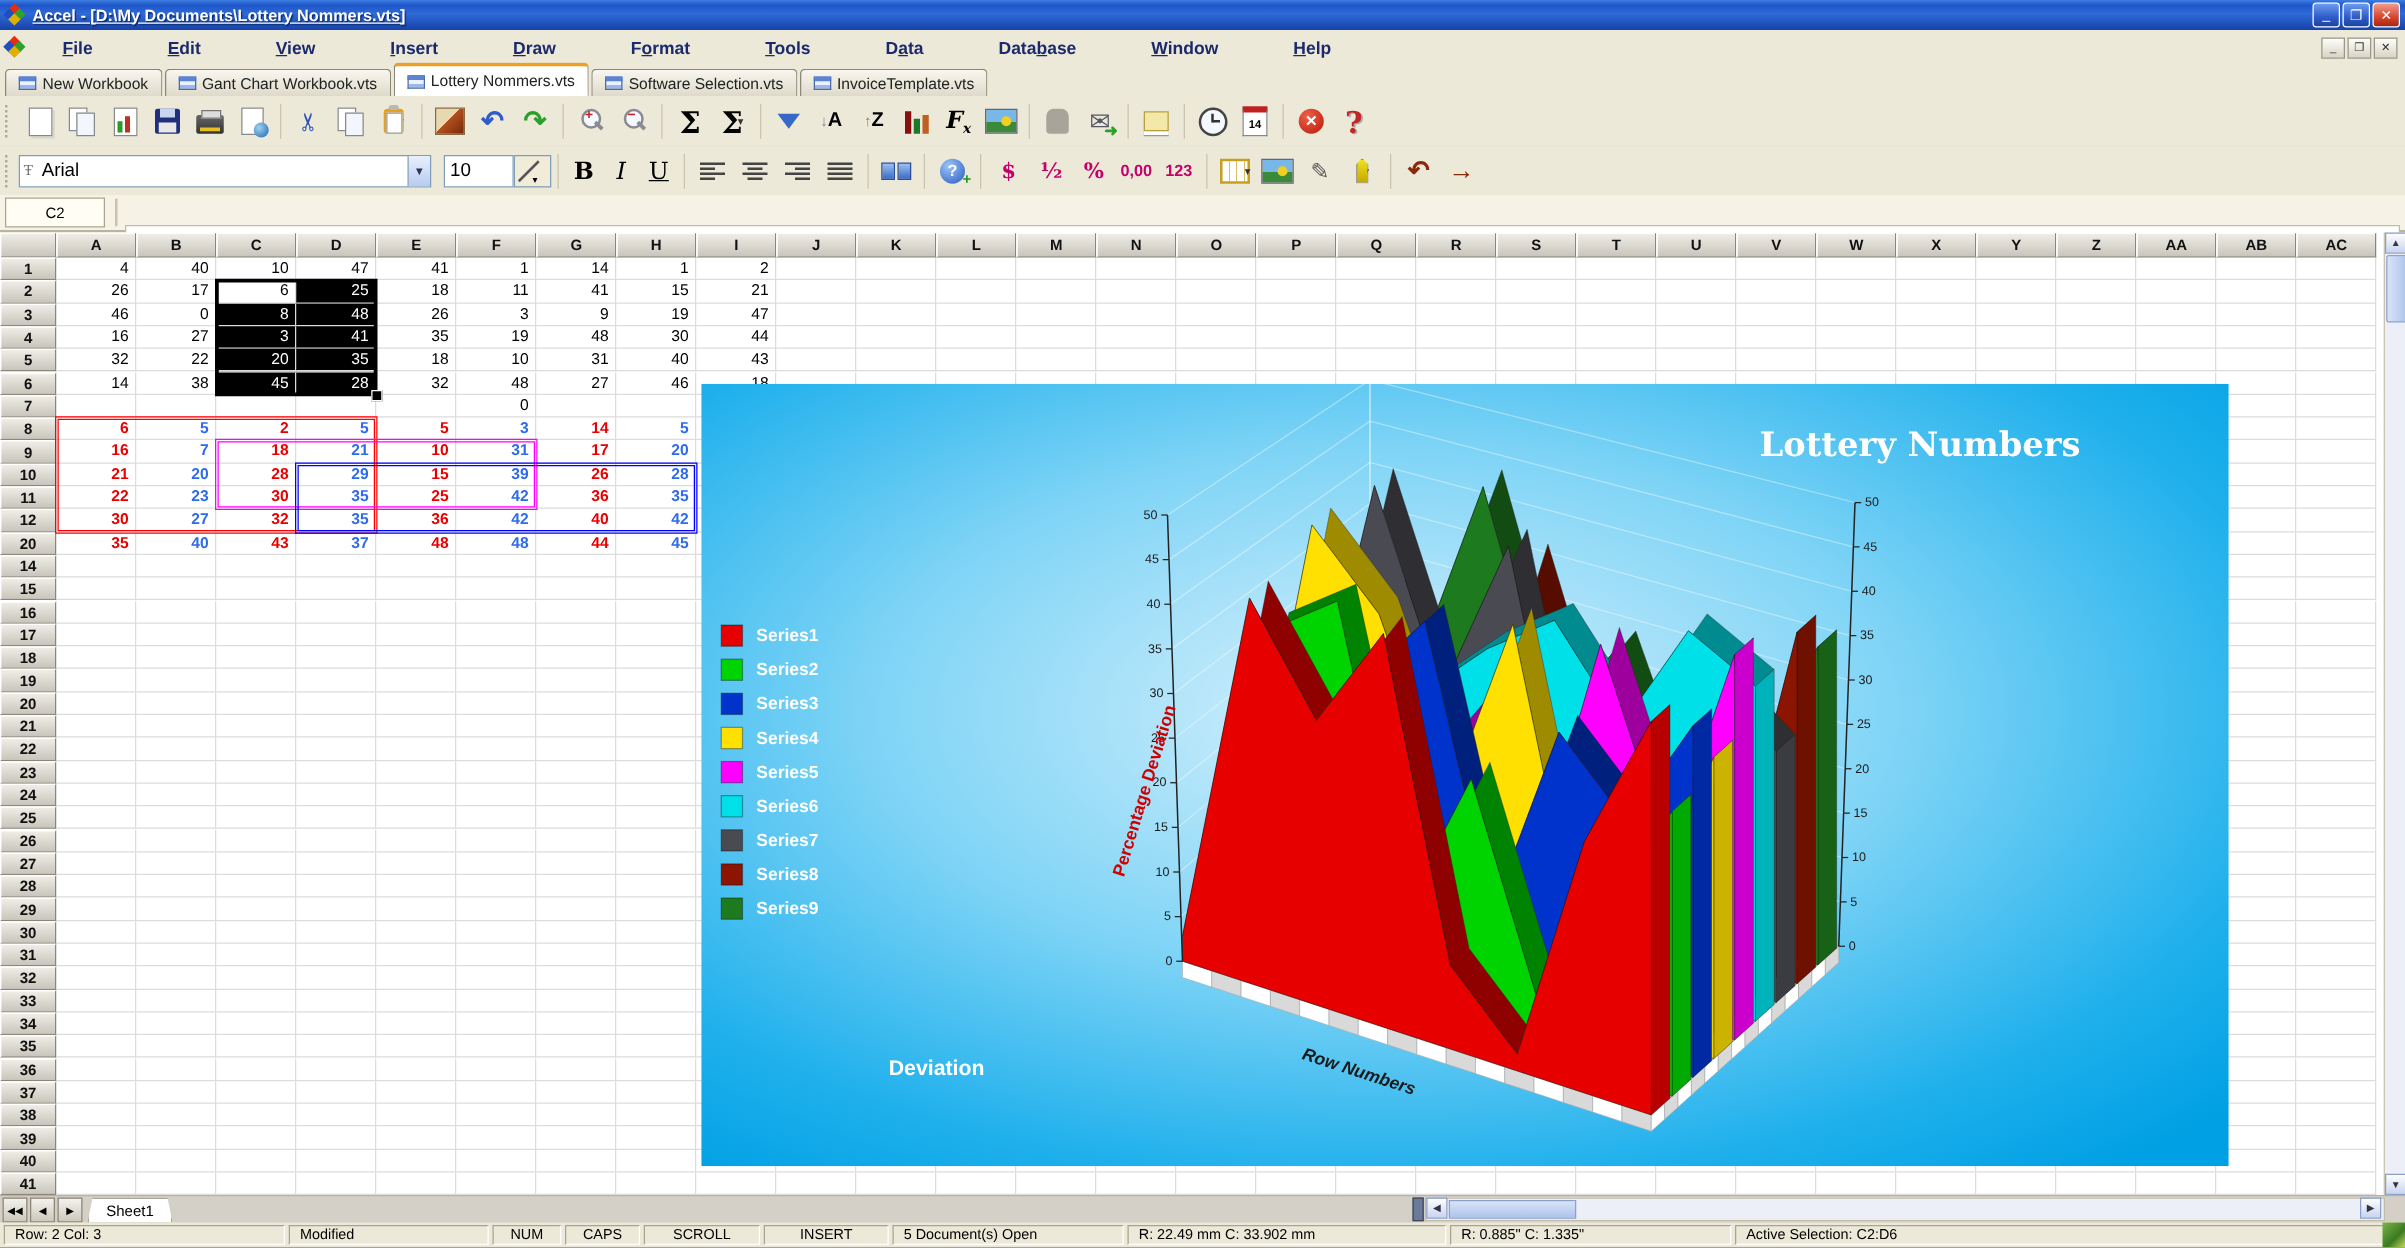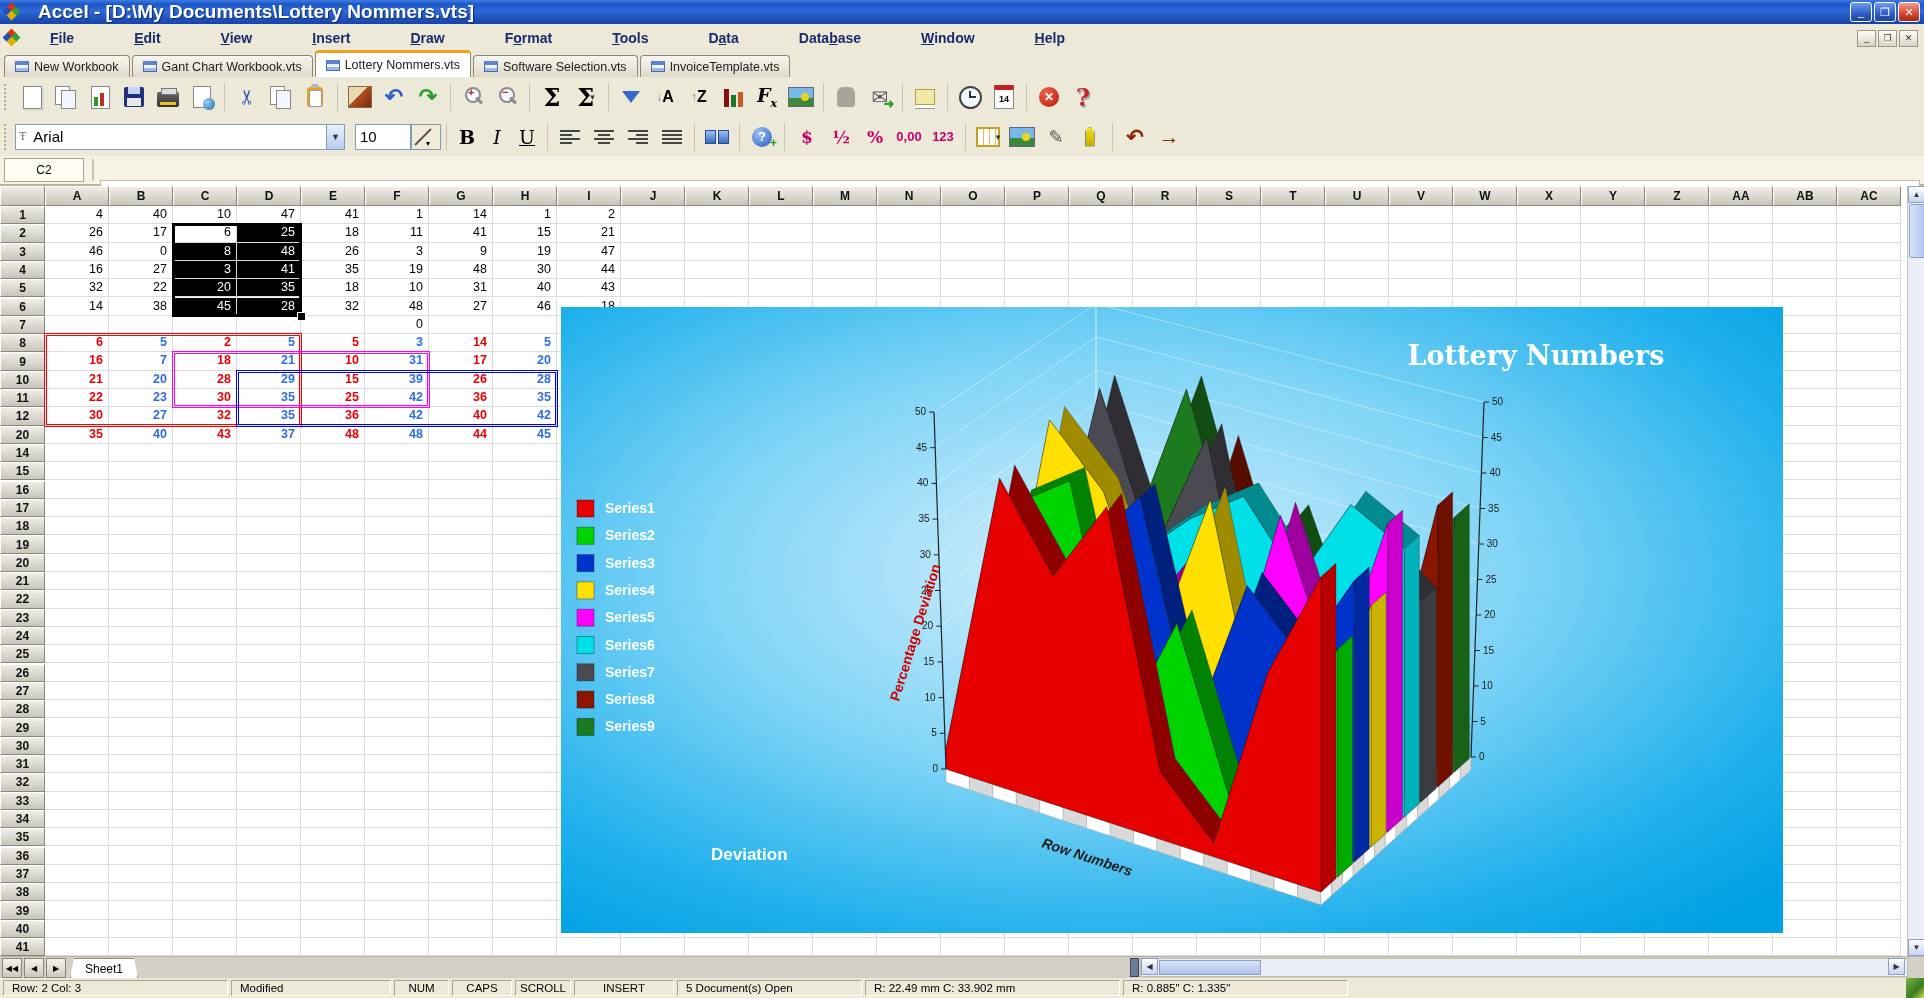--- a/index.html
+++ b/index.html
@@ -2,21 +2,21 @@
 <html><head>
 <meta charset="utf-8">
 <style>
   html,body{margin:0;padding:0;background:#555;}
   #app{position:relative;width:1924px;height:998px;background:#ECE9D8;overflow:hidden;
        font-family:"Liberation Sans",sans-serif;font-size:12px;color:#000;}
   
   .titlebar{position:absolute;left:0;top:0;width:1924px;height:24px;
     background:linear-gradient(180deg,#3C7CE0 0%,#1E56C8 18%,#2E6AD8 45%,#1743A8 100%);
     display:flex;align-items:center;padding:0 4px;box-sizing:border-box;}
-  .title-text{color:#fff;font-weight:bold;font-size:19px;margin-left:18px;text-shadow:1px 1px 1px #0B2B70;}
+  .title-text{color:#fff;font-weight:bold;font-size:13px;margin-left:6px;text-shadow:1px 1px 1px #0B2B70;text-decoration:underline;}
   .win-btns{margin-left:auto;display:flex;gap:2px;}
   .wbtn{width:20px;height:18px;border:1px solid #fff;border-radius:3px;color:#fff;font-size:11px;
     display:flex;align-items:center;justify-content:center;
     background:linear-gradient(180deg,#6C9CF0,#2E5CC8 60%,#1C44A0);}
   .wbtn.close{background:linear-gradient(180deg,#F09C8C,#D8442C 60%,#A82810);}
   .diamond{position:relative;width:16px;height:16px;display:inline-block;}
   .diamond i{position:absolute;width:7px;height:7px;transform:rotate(45deg);}
   .diamond .d1{left:4px;top:0;background:#E03010;}
   .diamond .d2{left:0;top:4px;background:#2050C0;}
   .diamond .d3{left:8px;top:4px;background:#30A030;}
@@ -2007,20 +2007,21 @@
     <span class="sbtn" style="top:-1px;left:0">◀</span>
     <span class="hthumb"></span>
     <span class="sbtn" style="top:-1px;left:747px">▶</span>
   </div>
 
   <div class="statusbar" id="statusbar">
       <div class="panel" style="width: 225px;">Row:  2   Col:  3</div>
       <div class="panel" style="width: 160px;">Modified</div>
       <div class="panel" style="width: 55px; justify-content: center;">NUM</div>
       <div class="panel" style="width: 60px; justify-content: center;">CAPS</div>
-      <div class="panel" style="width: 56px; justify-content: center;">SCROLL</div>
+      <div class="panel" style="width: 93px; justify-content: center;">SCROLL</div>
       <div class="panel" style="width: 100px; justify-content: center;">INSERT</div>
       <div class="panel" style="width: 185px;">5 Document(s) Open</div>
       <div class="panel" style="width: 255px;">R: 22.49 mm    C: 33.902 mm</div>
       <div class="panel" style="width: 225px;">R: 0.885"    C: 1.335"</div>
+      <div class="panel" style="flex: 1 1 0%;">Active Selection: C2:D6</div>
     </div>
   <div class="corner-wallpaper"></div>
 </div>
 
 </body></html>

